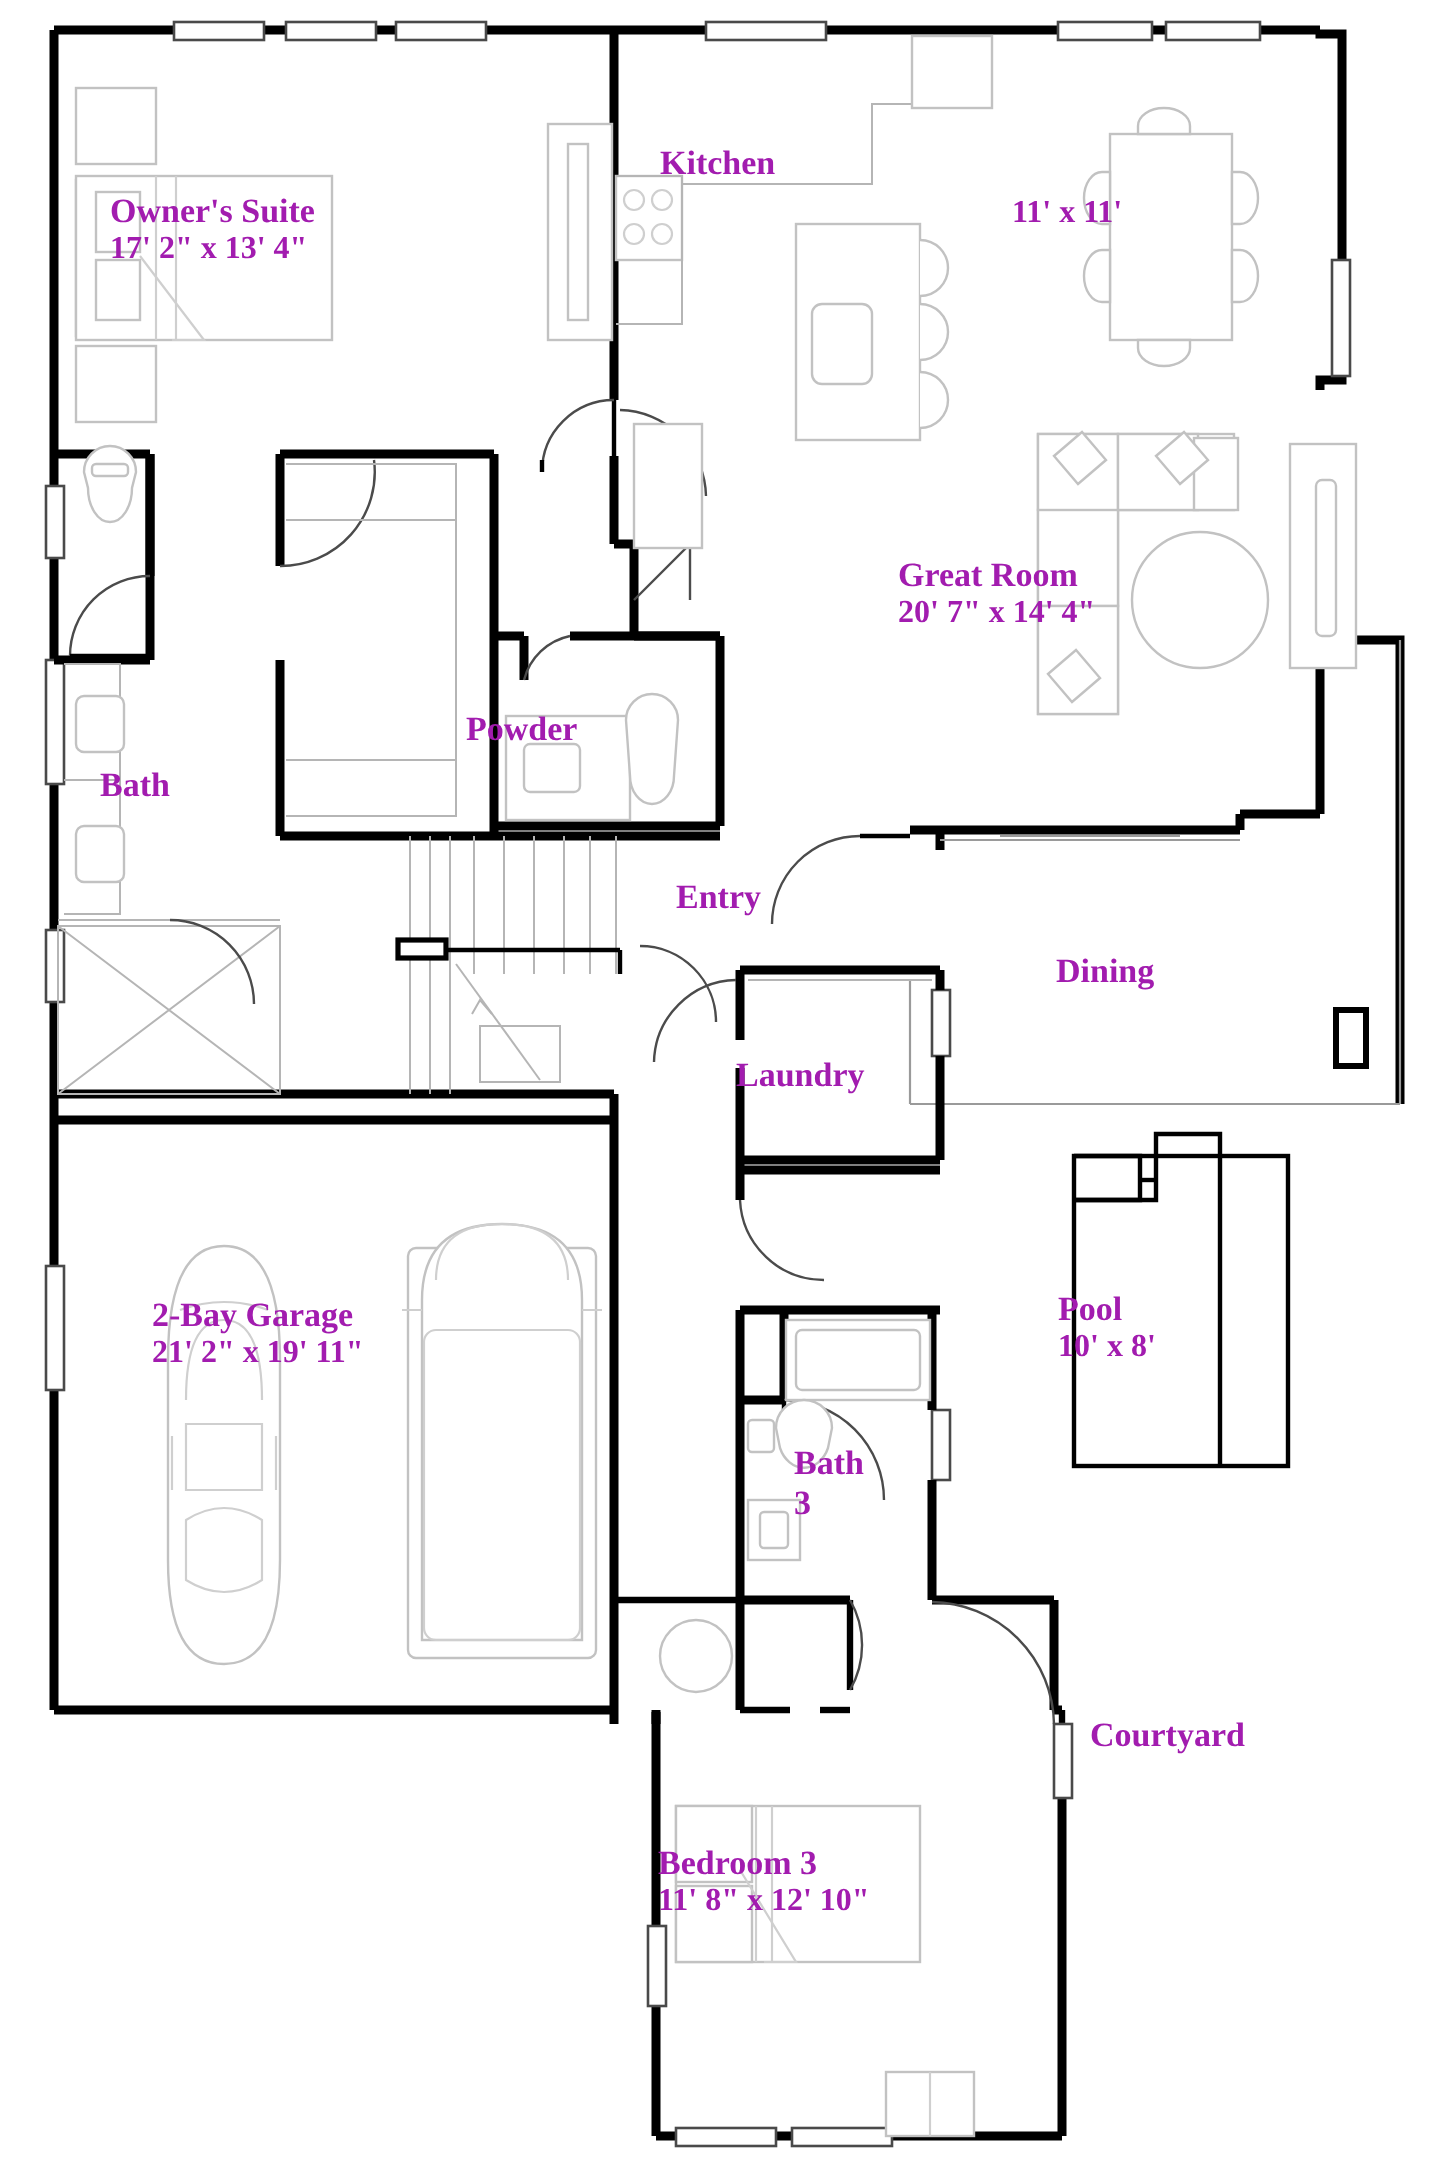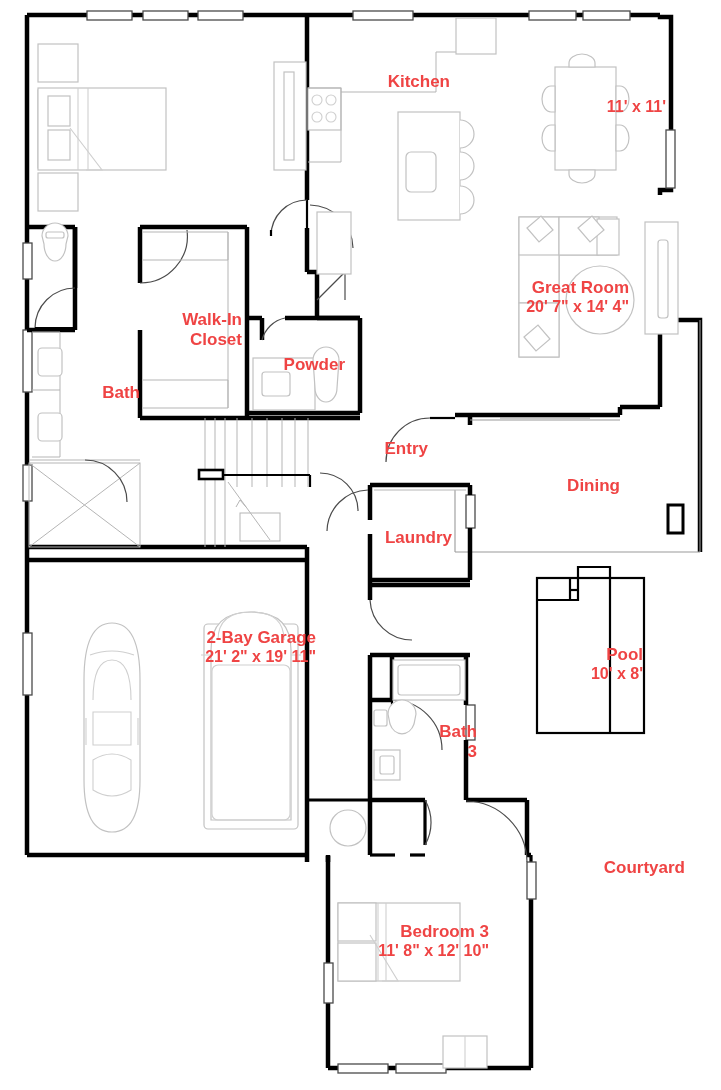--- a/index.html
+++ b/index.html
@@ -1,22 +1,22 @@
 <!DOCTYPE html>
 <html><head>
 <meta charset="utf-8">
 <style>
   html,body{margin:0;padding:0;background:#ffffff;}
   body{font-family:"Liberation Serif", serif;}
   #plan{position:relative;width:721px;height:1090px;background:#fff;overflow:hidden;}
   #plan svg{position:absolute;left:0;top:0;}
   .rname{font-size:17px;}
   .rdim{font-size:16px;}
-  .lbl-wrap{position:absolute;text-align:right;color:#ef4444;line-height:1.16;
-            font-family:Liberation Sans, sans-serif;font-weight:700;}
+  .lbl-wrap{position:absolute;text-align:left;color:#a21caf;line-height:1.16;
+            font-family:Liberation Serif, serif;font-weight:700;}
 </style>
 </head>
 <body>
 
 <div id="plan">
 
 <svg width="721" height="1090" viewBox="0 0 721 1090">
   <defs>
     <style>
       .w   { stroke:#000; stroke-width:4.5; fill:none; stroke-linecap:butt; }
@@ -357,38 +357,38 @@
     <rect class="furn" x="338" y="943" width="38" height="38"></rect>
     <path class="furn2" d="M378 903 L378 981"></path>
     <path class="furn2" d="M386 903 L386 981"></path>
     <path class="furn2" d="M370 935 L398 981 L382 981"></path>
     <rect class="furn" x="443" y="1036" width="44" height="32"></rect>
     <path class="furn2" d="M465 1036 L465 1068"></path>
   </g>
 
 </svg>
 
+<div class="lbl-wrap" style="left:55px;top:96px;width:200px;">
+  <div class="rname">Owner's Suite</div>
+  <div class="rdim">17' 2" x 13' 4"</div>
+</div>
 
 <div class="lbl-wrap" style="left:330px;top:72px;width:120px;">
   <div class="rname">Kitchen</div>
 </div>
 
 <div class="lbl-wrap" style="left:506px;top:98px;width:160px;">
   <div class="rdim">11' x 11'</div>
 </div>
 
 <div class="lbl-wrap" style="left:449px;top:278px;width:180px;">
   <div class="rname">Great Room</div>
   <div class="rdim">20' 7" x 14' 4"</div>
 </div>
 
-<div class="lbl-wrap" style="left:130px;top:310px;width:112px;">
-  <div class="rname">Walk-In</div>
-  <div class="rname">Closet</div>
-</div>
 
 <div class="lbl-wrap" style="left:50px;top:383px;width:90px;">
   <div class="rname">Bath</div>
 </div>
 
 <div class="lbl-wrap" style="left:233px;top:355px;width:112px;">
   <div class="rname">Powder</div>
 </div>
 
 <div class="lbl-wrap" style="left:338px;top:439px;width:90px;">
@@ -401,21 +401,21 @@
 
 <div class="lbl-wrap" style="left:368px;top:528px;width:84px;">
   <div class="rname">Laundry</div>
 </div>
 
 <div class="lbl-wrap" style="left:529px;top:645px;width:114px;">
   <div class="rname">Pool</div>
   <div class="rdim">10' x 8'</div>
 </div>
 
-<div class="lbl-wrap" style="left:76px;top:628px;width:240px;">
+<div class="lbl-wrap" style="left:76px;top:648px;width:240px;">
   <div class="rname">2-Bay Garage</div>
   <div class="rdim">21' 2" x 19' 11"</div>
 </div>
 
 <div class="lbl-wrap" style="left:397px;top:722px;width:80px;">
   <div class="rname">Bath</div>
   <div class="rname">3</div>
 </div>
 
 <div class="lbl-wrap" style="left:545px;top:858px;width:140px;">

